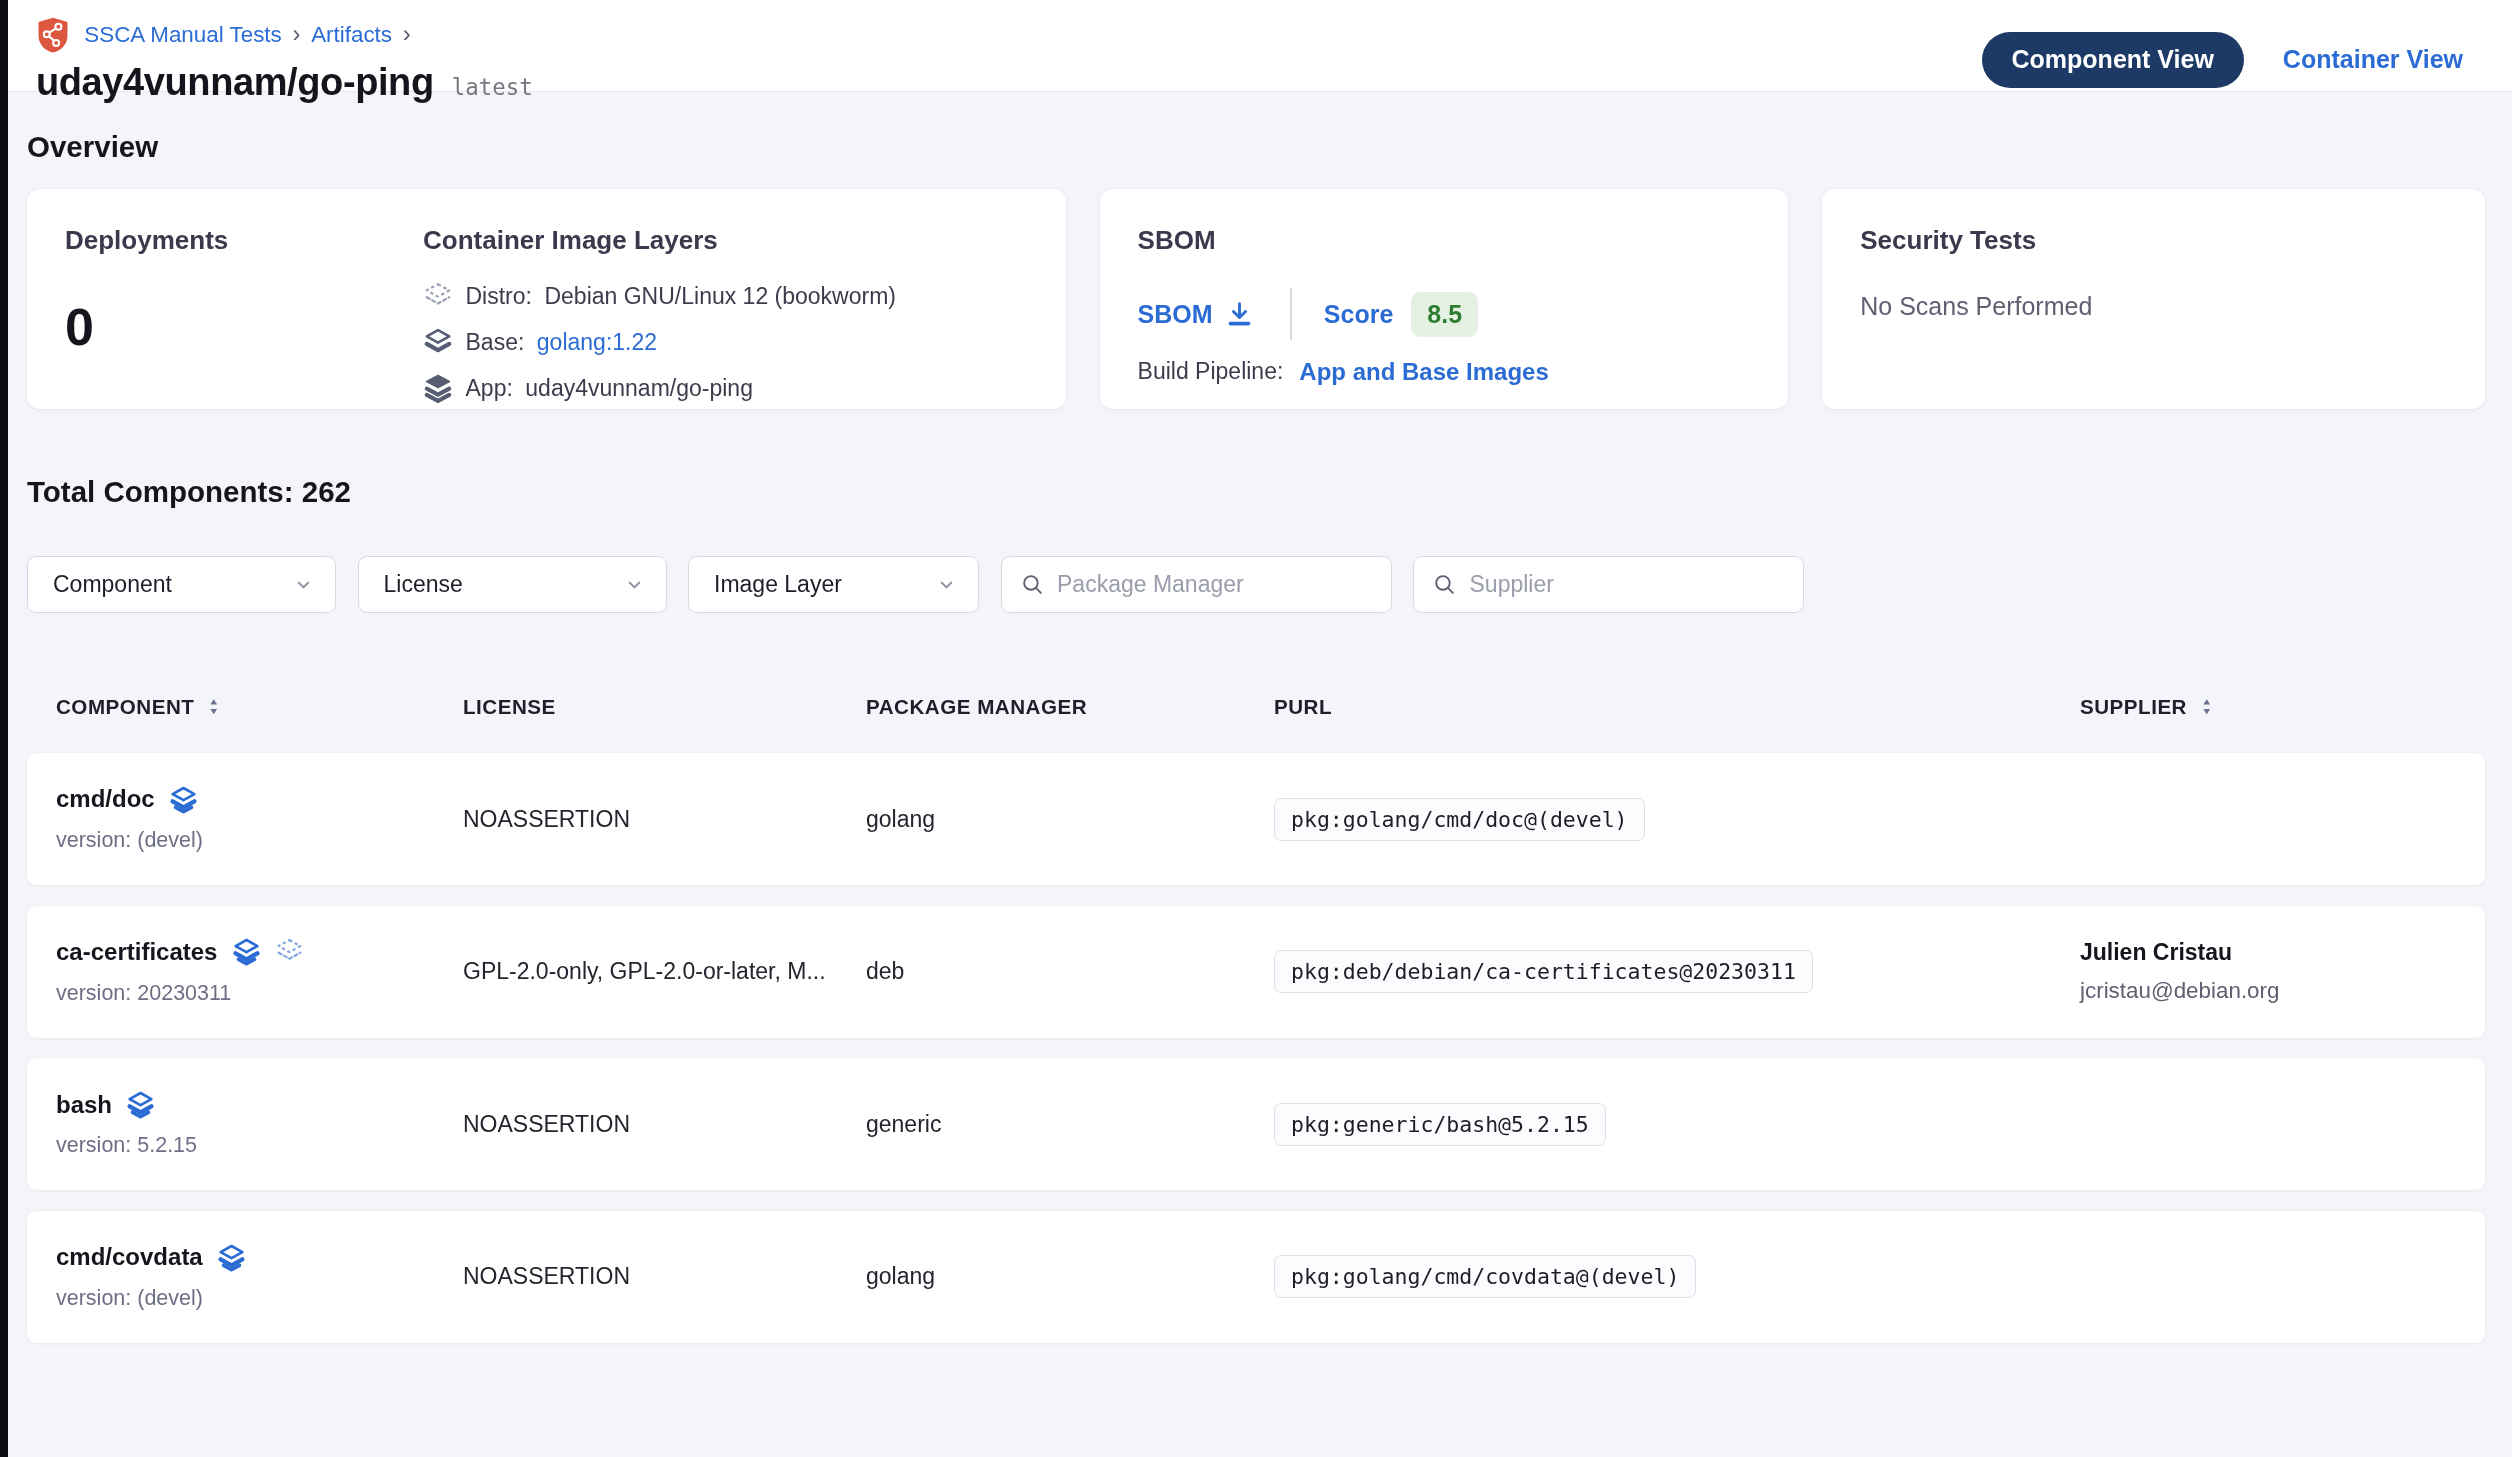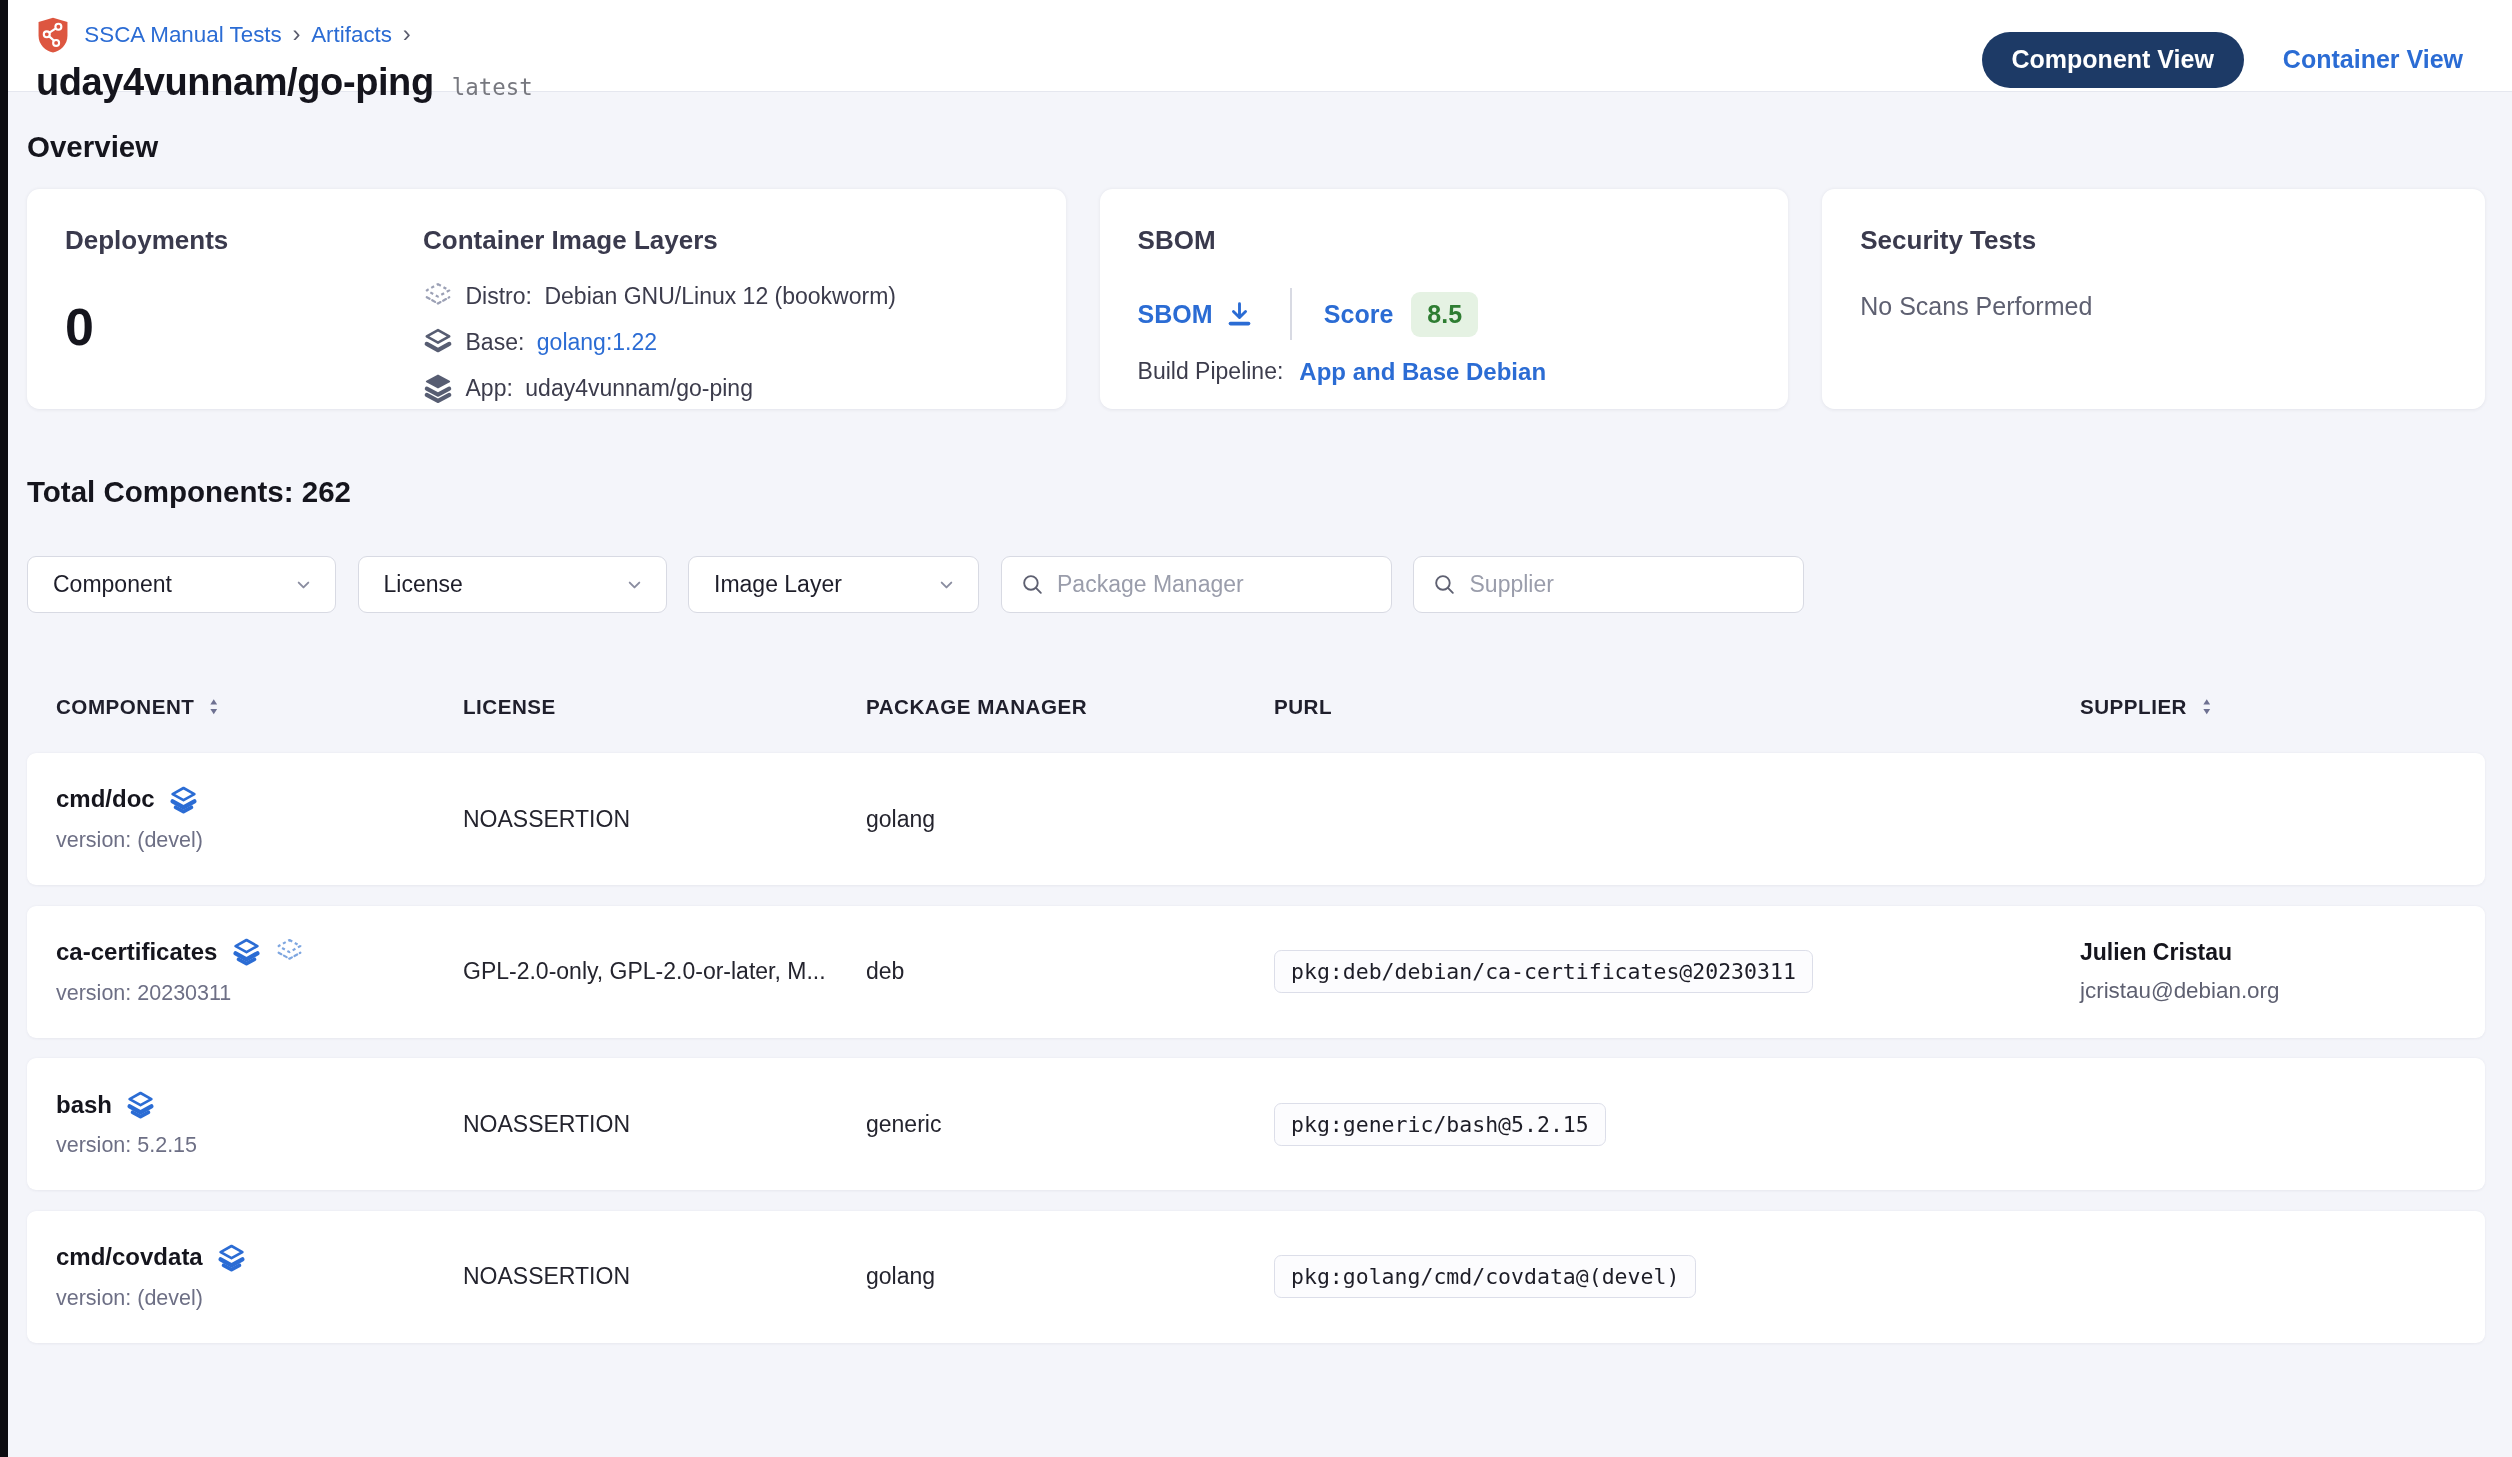--- a/index.html
+++ b/index.html
@@ -246,21 +246,21 @@
             </svg>
         </span>
         <span class="v-div"></span>
         <span class="score-wrap">
           <span class="score-label">Score</span>
           <span class="score-badge">8.5</span>
         </span>
       </div>
       <div class="bp-row">
         <span>Build Pipeline:</span>
-        <span class="bp-link">App and Base Debian</span>
+        <span class="bp-link">App and Base Images</span>
       </div>
     </section>
 
     <section class="card card-sec">
       <div class="card-title">Security Tests</div>
       <div class="sec-status">No Scans Performed</div>
     </section>
 
   </div>
 
@@ -330,20 +330,23 @@
         <span class="comp-name-row">
           <span class="comp-name">cmd/doc</span>
           <svg class="row-layer-ic" viewBox="0 0 32 32" width="29" height="29">
               <use href="#sym-layers-blue"></use>
             </svg>
         </span>
         <span class="comp-version">version: (devel)</span>
       </div>
       <div class="cell">NOASSERTION</div>
       <div class="cell">golang</div>
+      <div class="cell">
+        <span class="purl-chip">pkg:golang/cmd/doc@(devel)</span>
+      </div>
       <div class="cell cell-supplier">
         <span class="sup-name"></span>
         <span class="sup-email"></span>
       </div>
     </div>
 
     <div class="row-card tbl-grid">
       <div class="cell cell-comp">
         <span class="comp-name-row">
           <span class="comp-name">ca-certificates</span>

